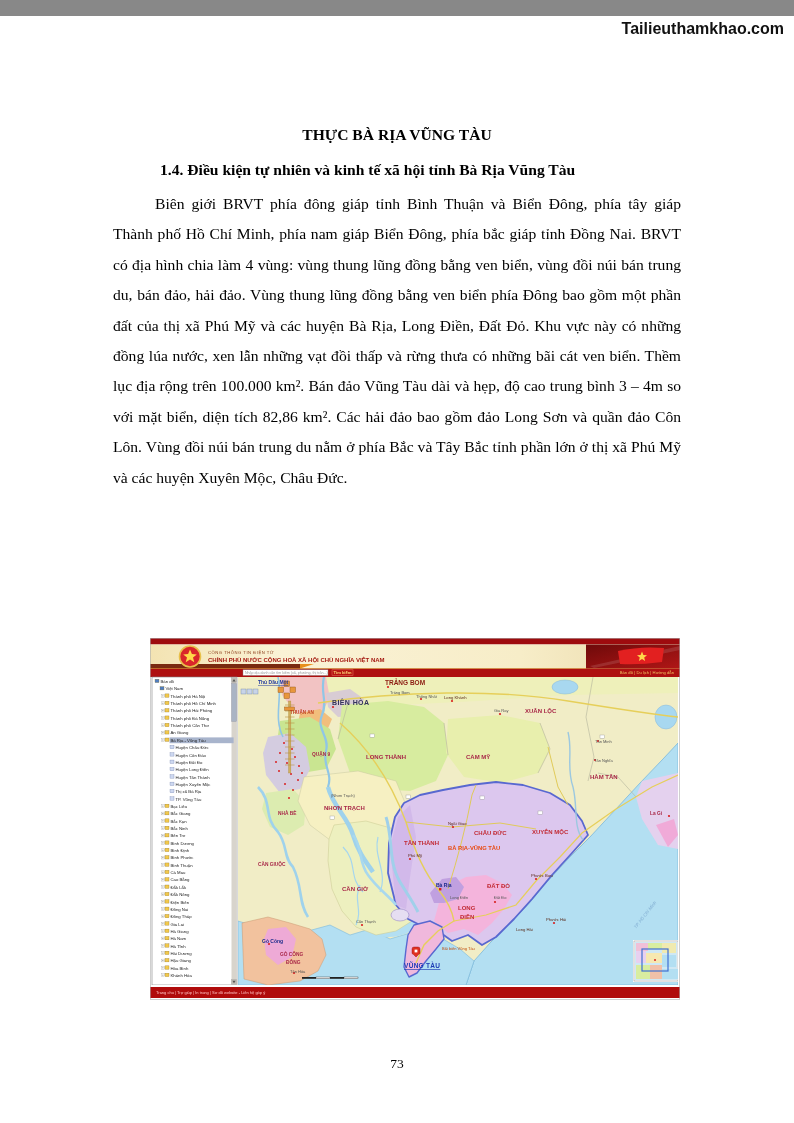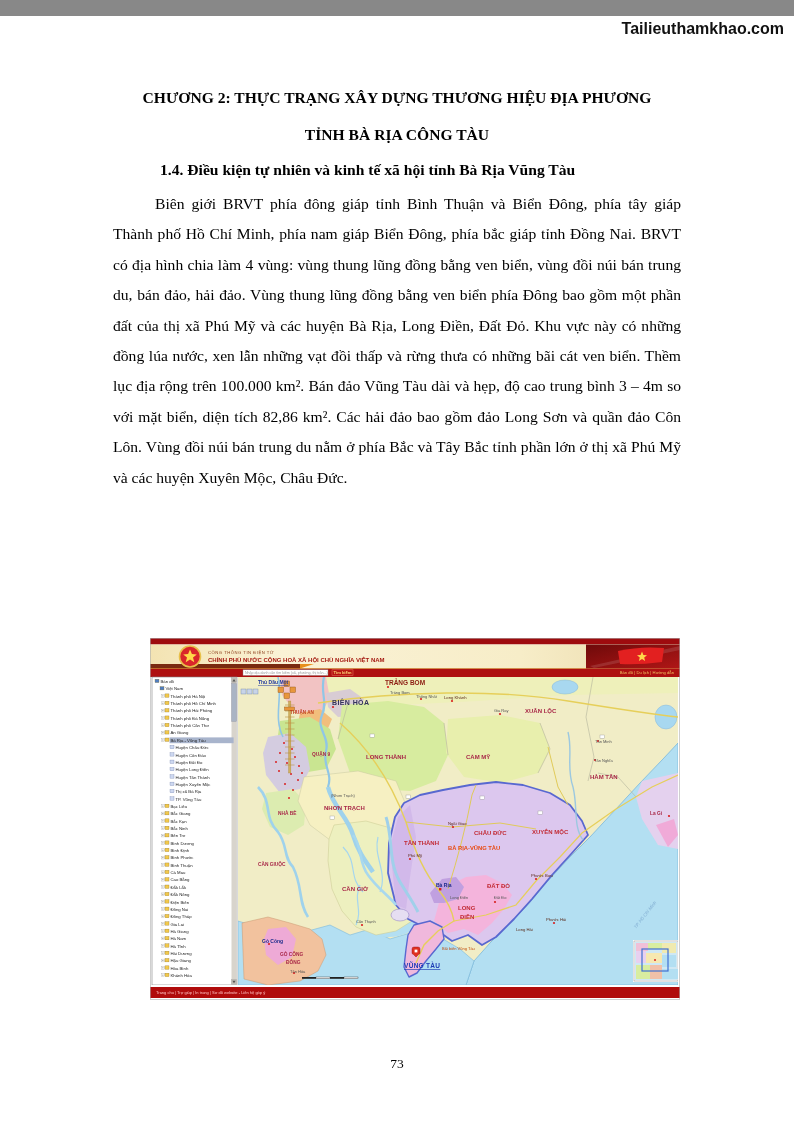--- a/index.html
+++ b/index.html
@@ -43,22 +43,21 @@
   .hlinks{fill:#f0c060;font-size:4.2px;}
   .foott{fill:#ffc0c0;font-size:4px;}
 </style>
 </head>
 <body>
 
 <div class="page">
 
   <div class="watermark">Tailieuthamkhao.com</div>
 
-  <div class="title1">CHƯƠNG 2: THỰC TRẠNG XÂY DỰNG THƯƠNG HIỆU ĐỊA PHƯƠNG</div>
-  <div class="title2">TỈNH BÀ RỊA CÔNG TÀU</div>
+  <div class="title2">THỰC BÀ RỊA VŨNG TÀU</div>
   <div class="heading">1.4. Điều kiện tự nhiên và kinh tế xã hội tỉnh Bà Rịa Vũng Tàu</div>
 
   <div class="paras">
       <p class="para">Biên giới BRVT phía đông giáp tỉnh Bình Thuận và Biển Đông, phía tây giáp Thành phố Hồ Chí Minh, phía nam giáp Biển Đông, phía bắc giáp tỉnh Đồng Nai. BRVT có địa hình chia làm 4 vùng: vùng thung lũng đồng bằng ven biển, vùng đồi núi bán trung du, bán đảo, hải đảo. Vùng thung lũng đồng bằng ven biển phía Đông bao gồm một phần đất của thị xã Phú Mỹ và các huyện Bà Rịa, Long Điền, Đất Đỏ. Khu vực này có những đồng lúa nước, xen lẫn những vạt đồi thấp và rừng thưa có những bãi cát ven biển. Thềm lục địa rộng trên 100.000 km². Bán đảo Vũng Tàu dài và hẹp, độ cao trung bình 3 – 4m so với mặt biển, diện tích 82,86 km². Các hải đảo bao gồm đảo Long Sơn và quần đảo Côn Lôn. Vùng đồi núi bán trung du nằm ở phía Bắc và Tây Bắc tỉnh phần lớn ở thị xã Phú Mỹ và các huyện Xuyên Mộc, Châu Đức.</p>
     </div>
 
   <div class="mapwrap">
     <svg viewBox="0 0 530 362" width="530" height="362">
       <defs>
         <linearGradient id="gradHead" x1="0" y1="0" x2="1" y2="0">

